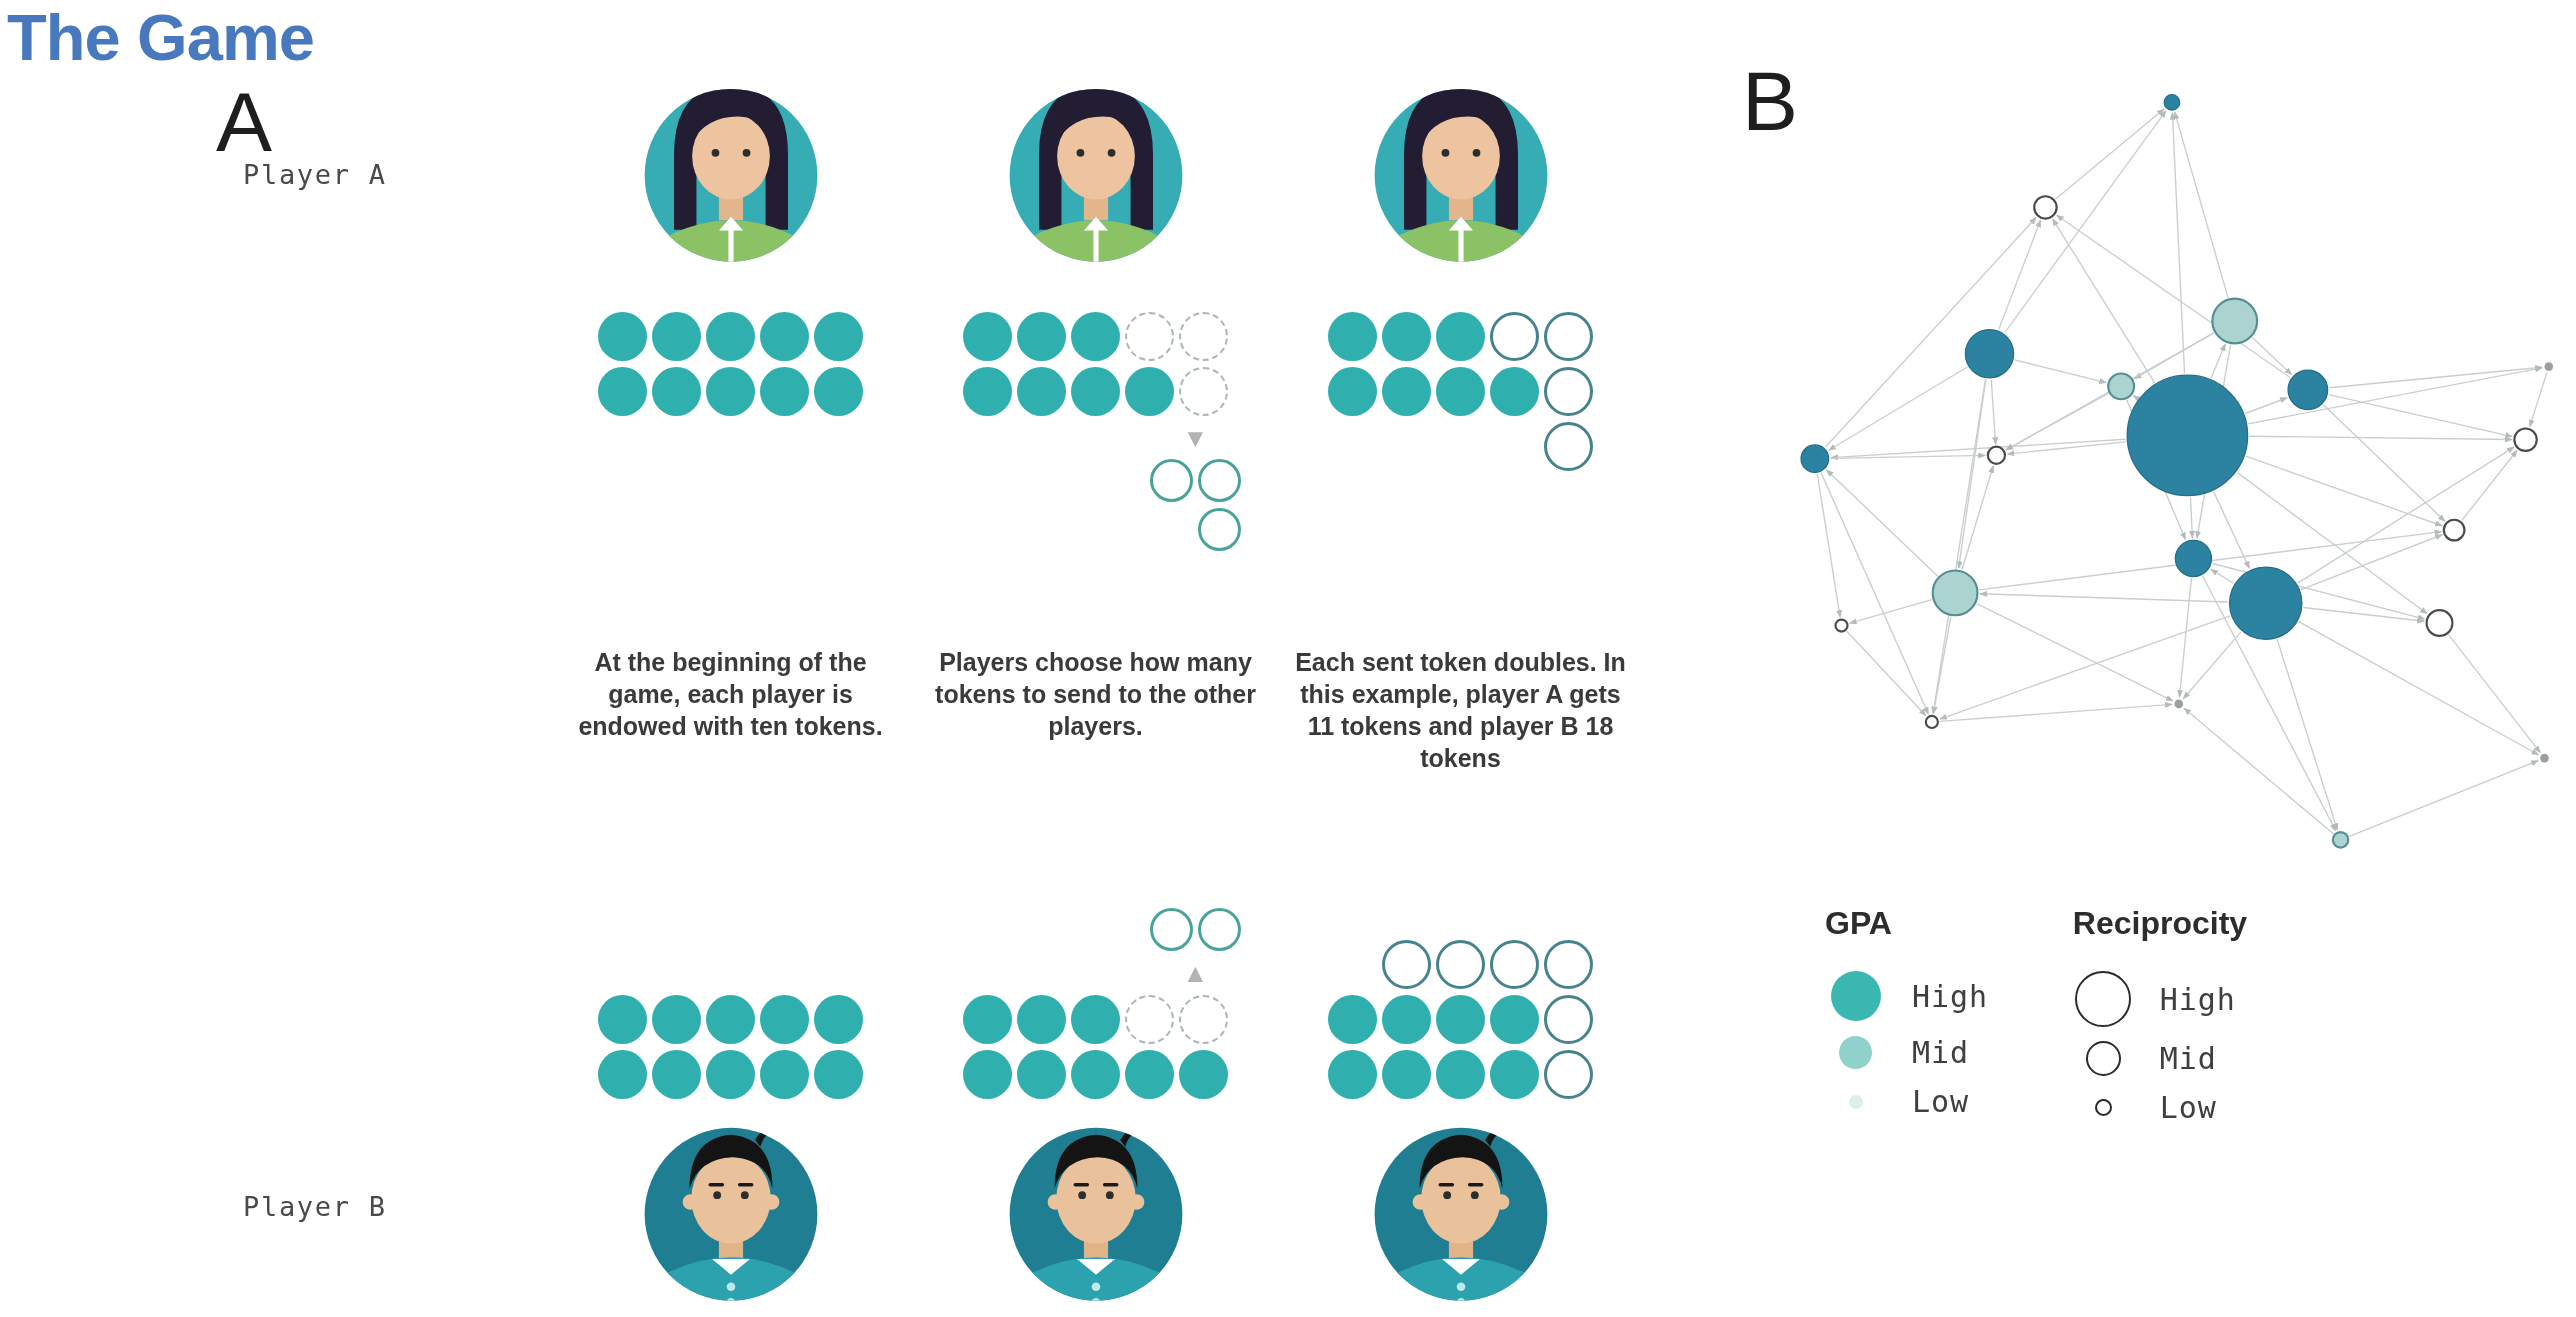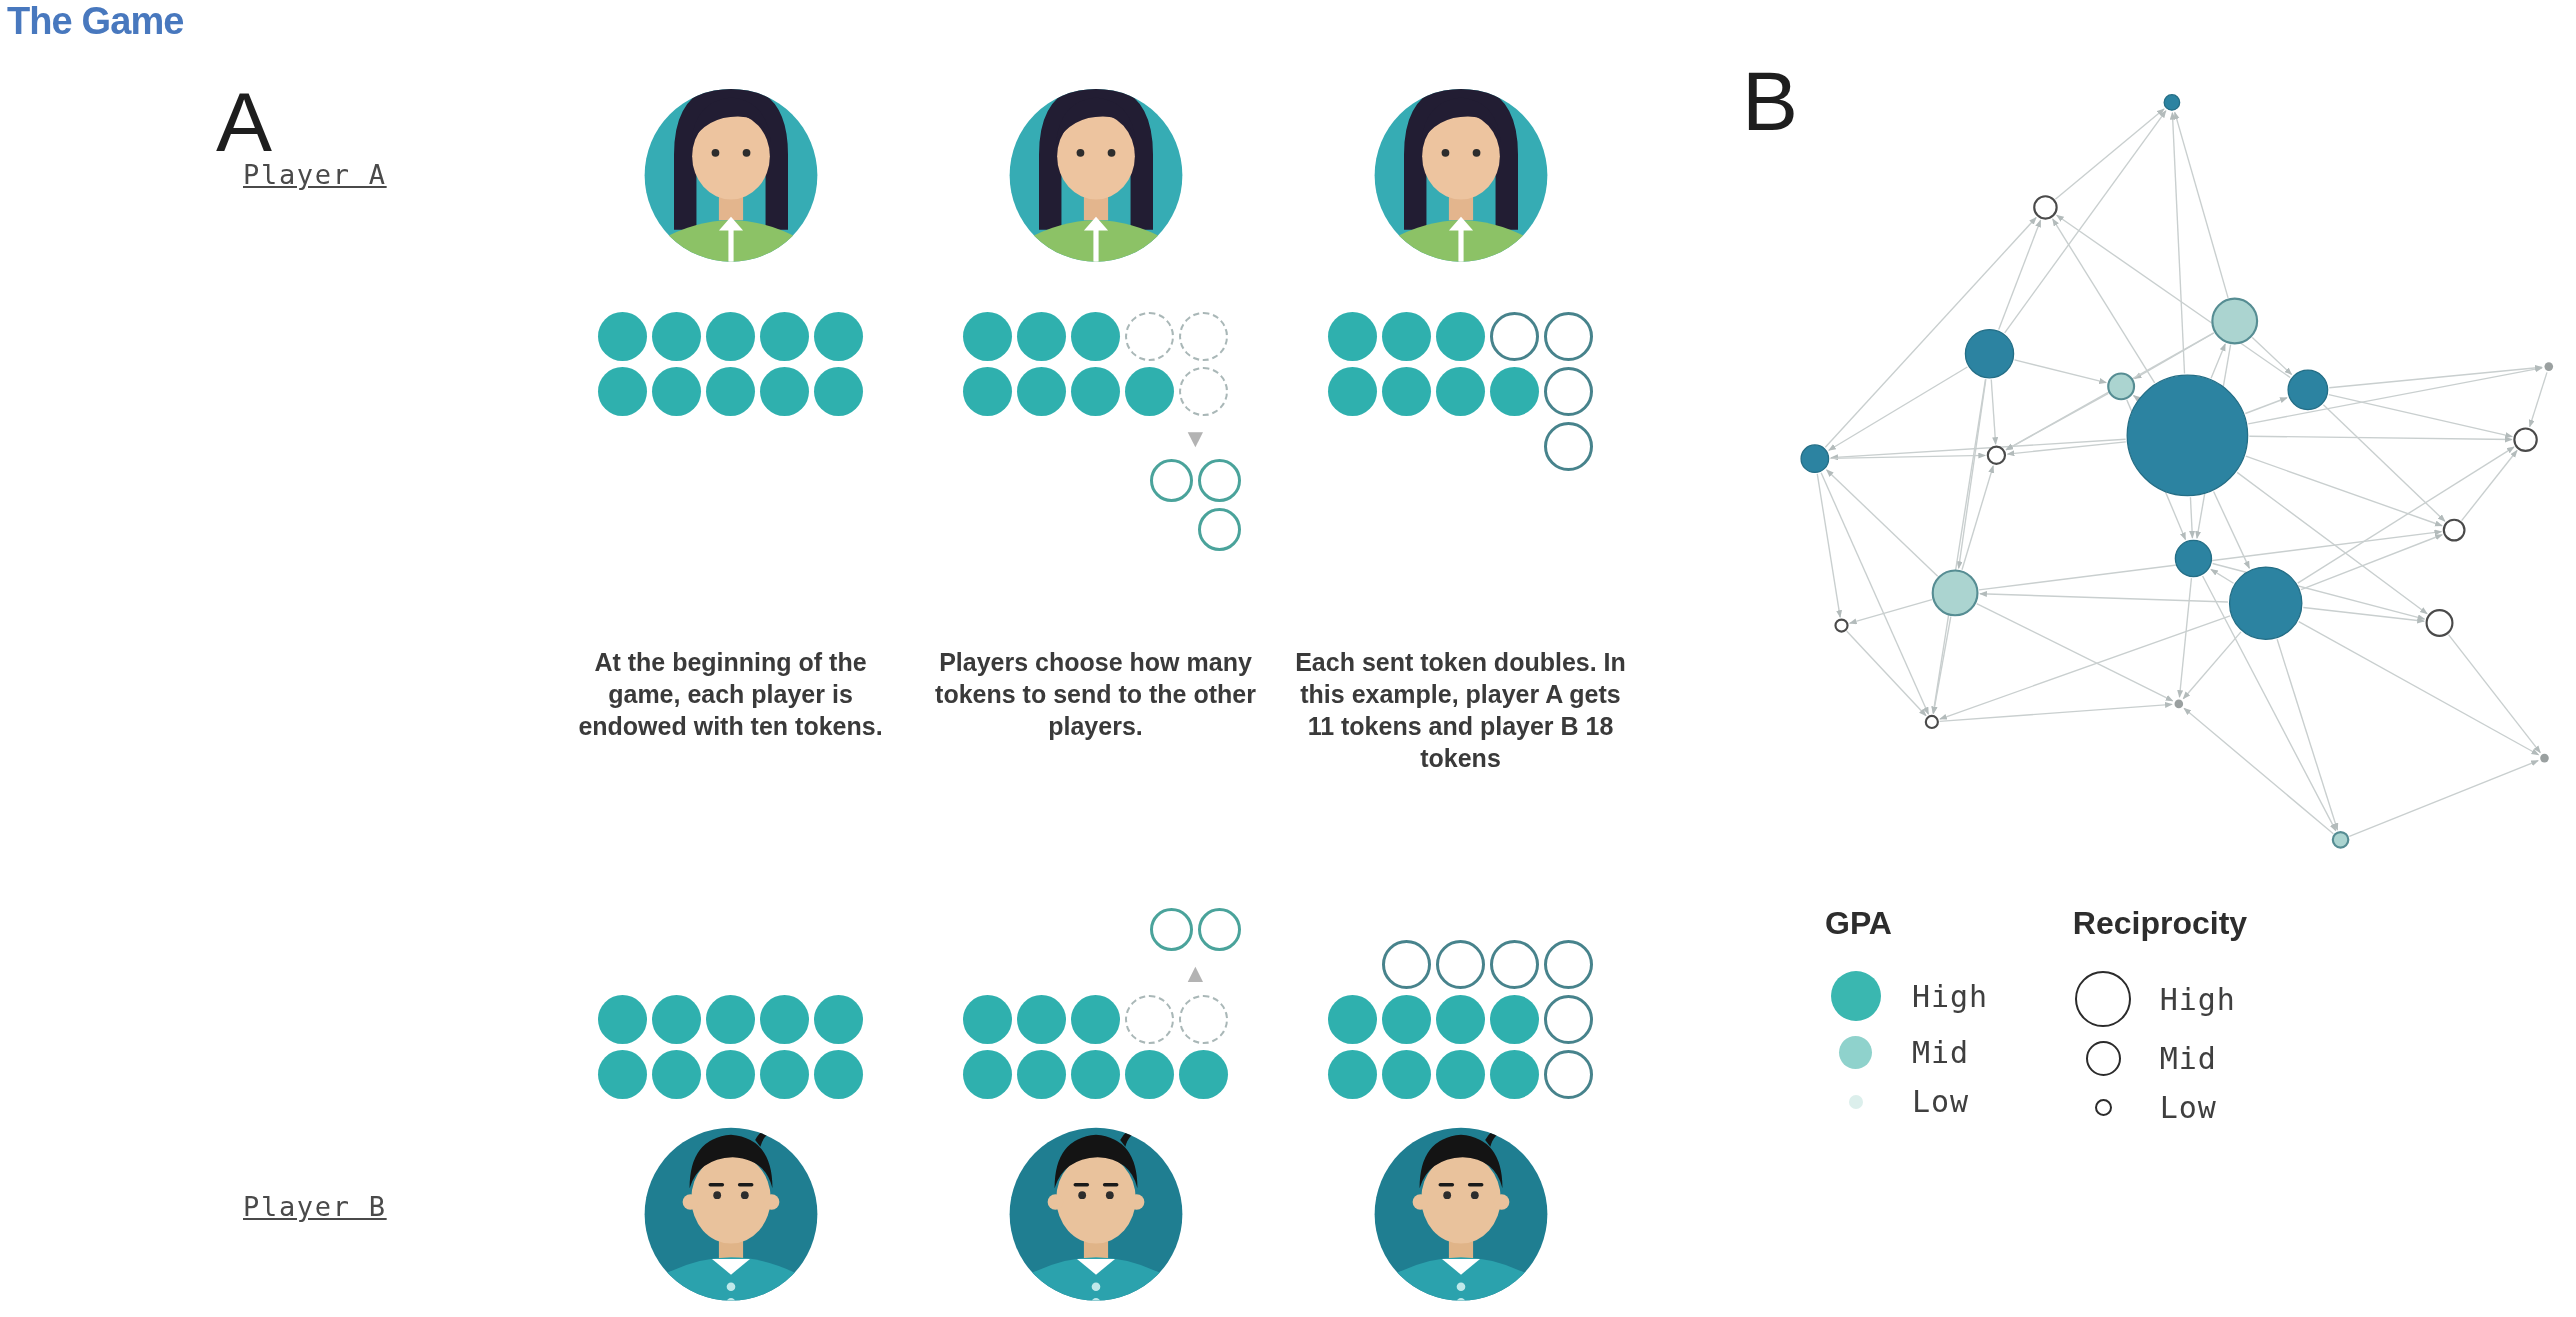--- a/index.html
+++ b/index.html
@@ -6,21 +6,21 @@
   .page{
     position:relative;
     width:2576px;height:1317px;
     background:#ffffff;
     font-family:"Liberation Sans",sans-serif;
     overflow:hidden;
   }
   
   .page-title{
     position:absolute;left:7px;top:0px;
-    font-size:38px;font-weight:bold;
+    font-size:65px;font-weight:bold;
     color:var(--c-title,#4878be);
     letter-spacing:-0.9px;
   }
   
   .panel-letter{
     position:absolute;
     font-size:84px;font-weight:500;color:#1e1e1e;
     line-height:1;
   }
   .panel-letter.a{left:216px;top:80px;}
@@ -30,21 +30,21 @@
   .panelA{
     position:absolute;left:130px;top:48px;
     display:grid;
     grid-template-columns:418px 365px 365px 365px;
     grid-template-rows:252px 339px 178px 287px 204px;
   }
   .cell{display:flex;align-items:center;justify-content:center;}
   .player-label{
     font-family:"DejaVu Sans Mono",monospace;
     font-size:27px;color:#4a4a4a;letter-spacing:1.7px;
-    justify-content:flex-start;padding-left:113px;text-decoration:underline;
+    justify-content:flex-start;padding-left:113px;
   }
   .avatar-cell{align-items:flex-start;padding-top:3.5px;}
   .tokens-cell{
     display:flex;flex-direction:column;align-items:center;
     justify-content:flex-start;padding-top:12px;
   }
   .tokens-cell.bottom{justify-content:flex-end;padding-bottom:5.2px;}
   .caption{
     align-self:start;
     font-size:25px;line-height:1.28;font-weight:600;

